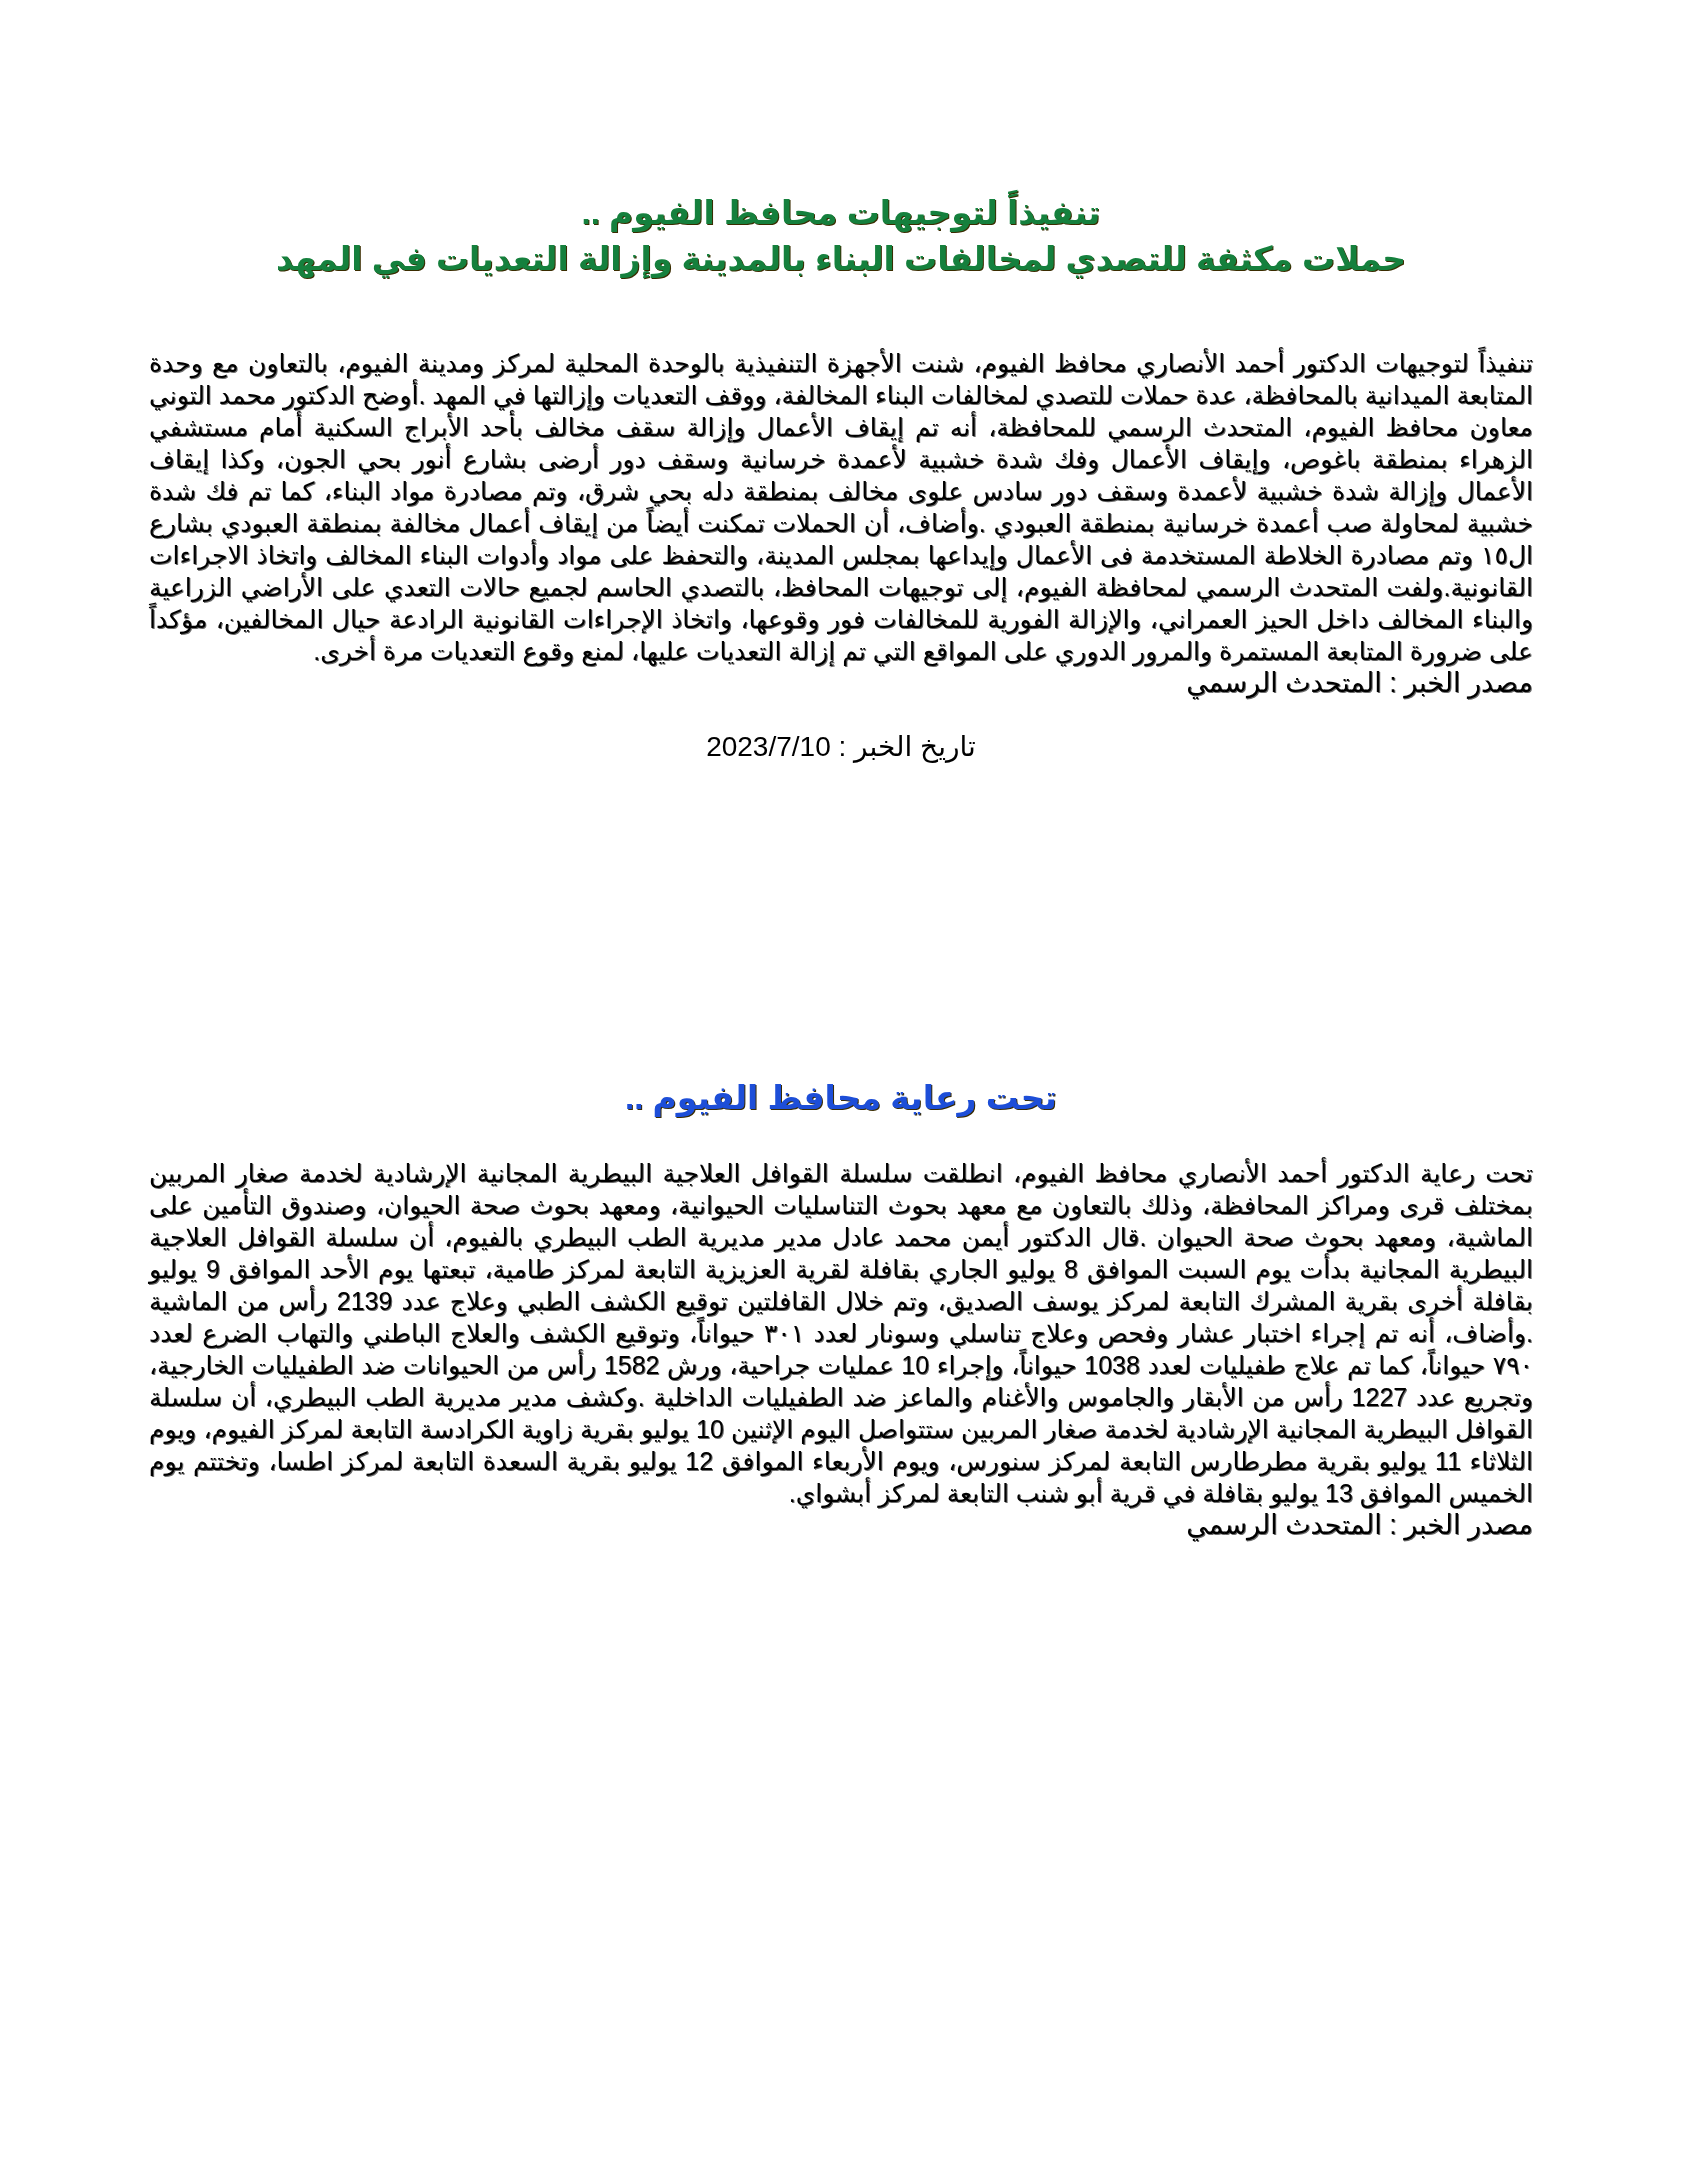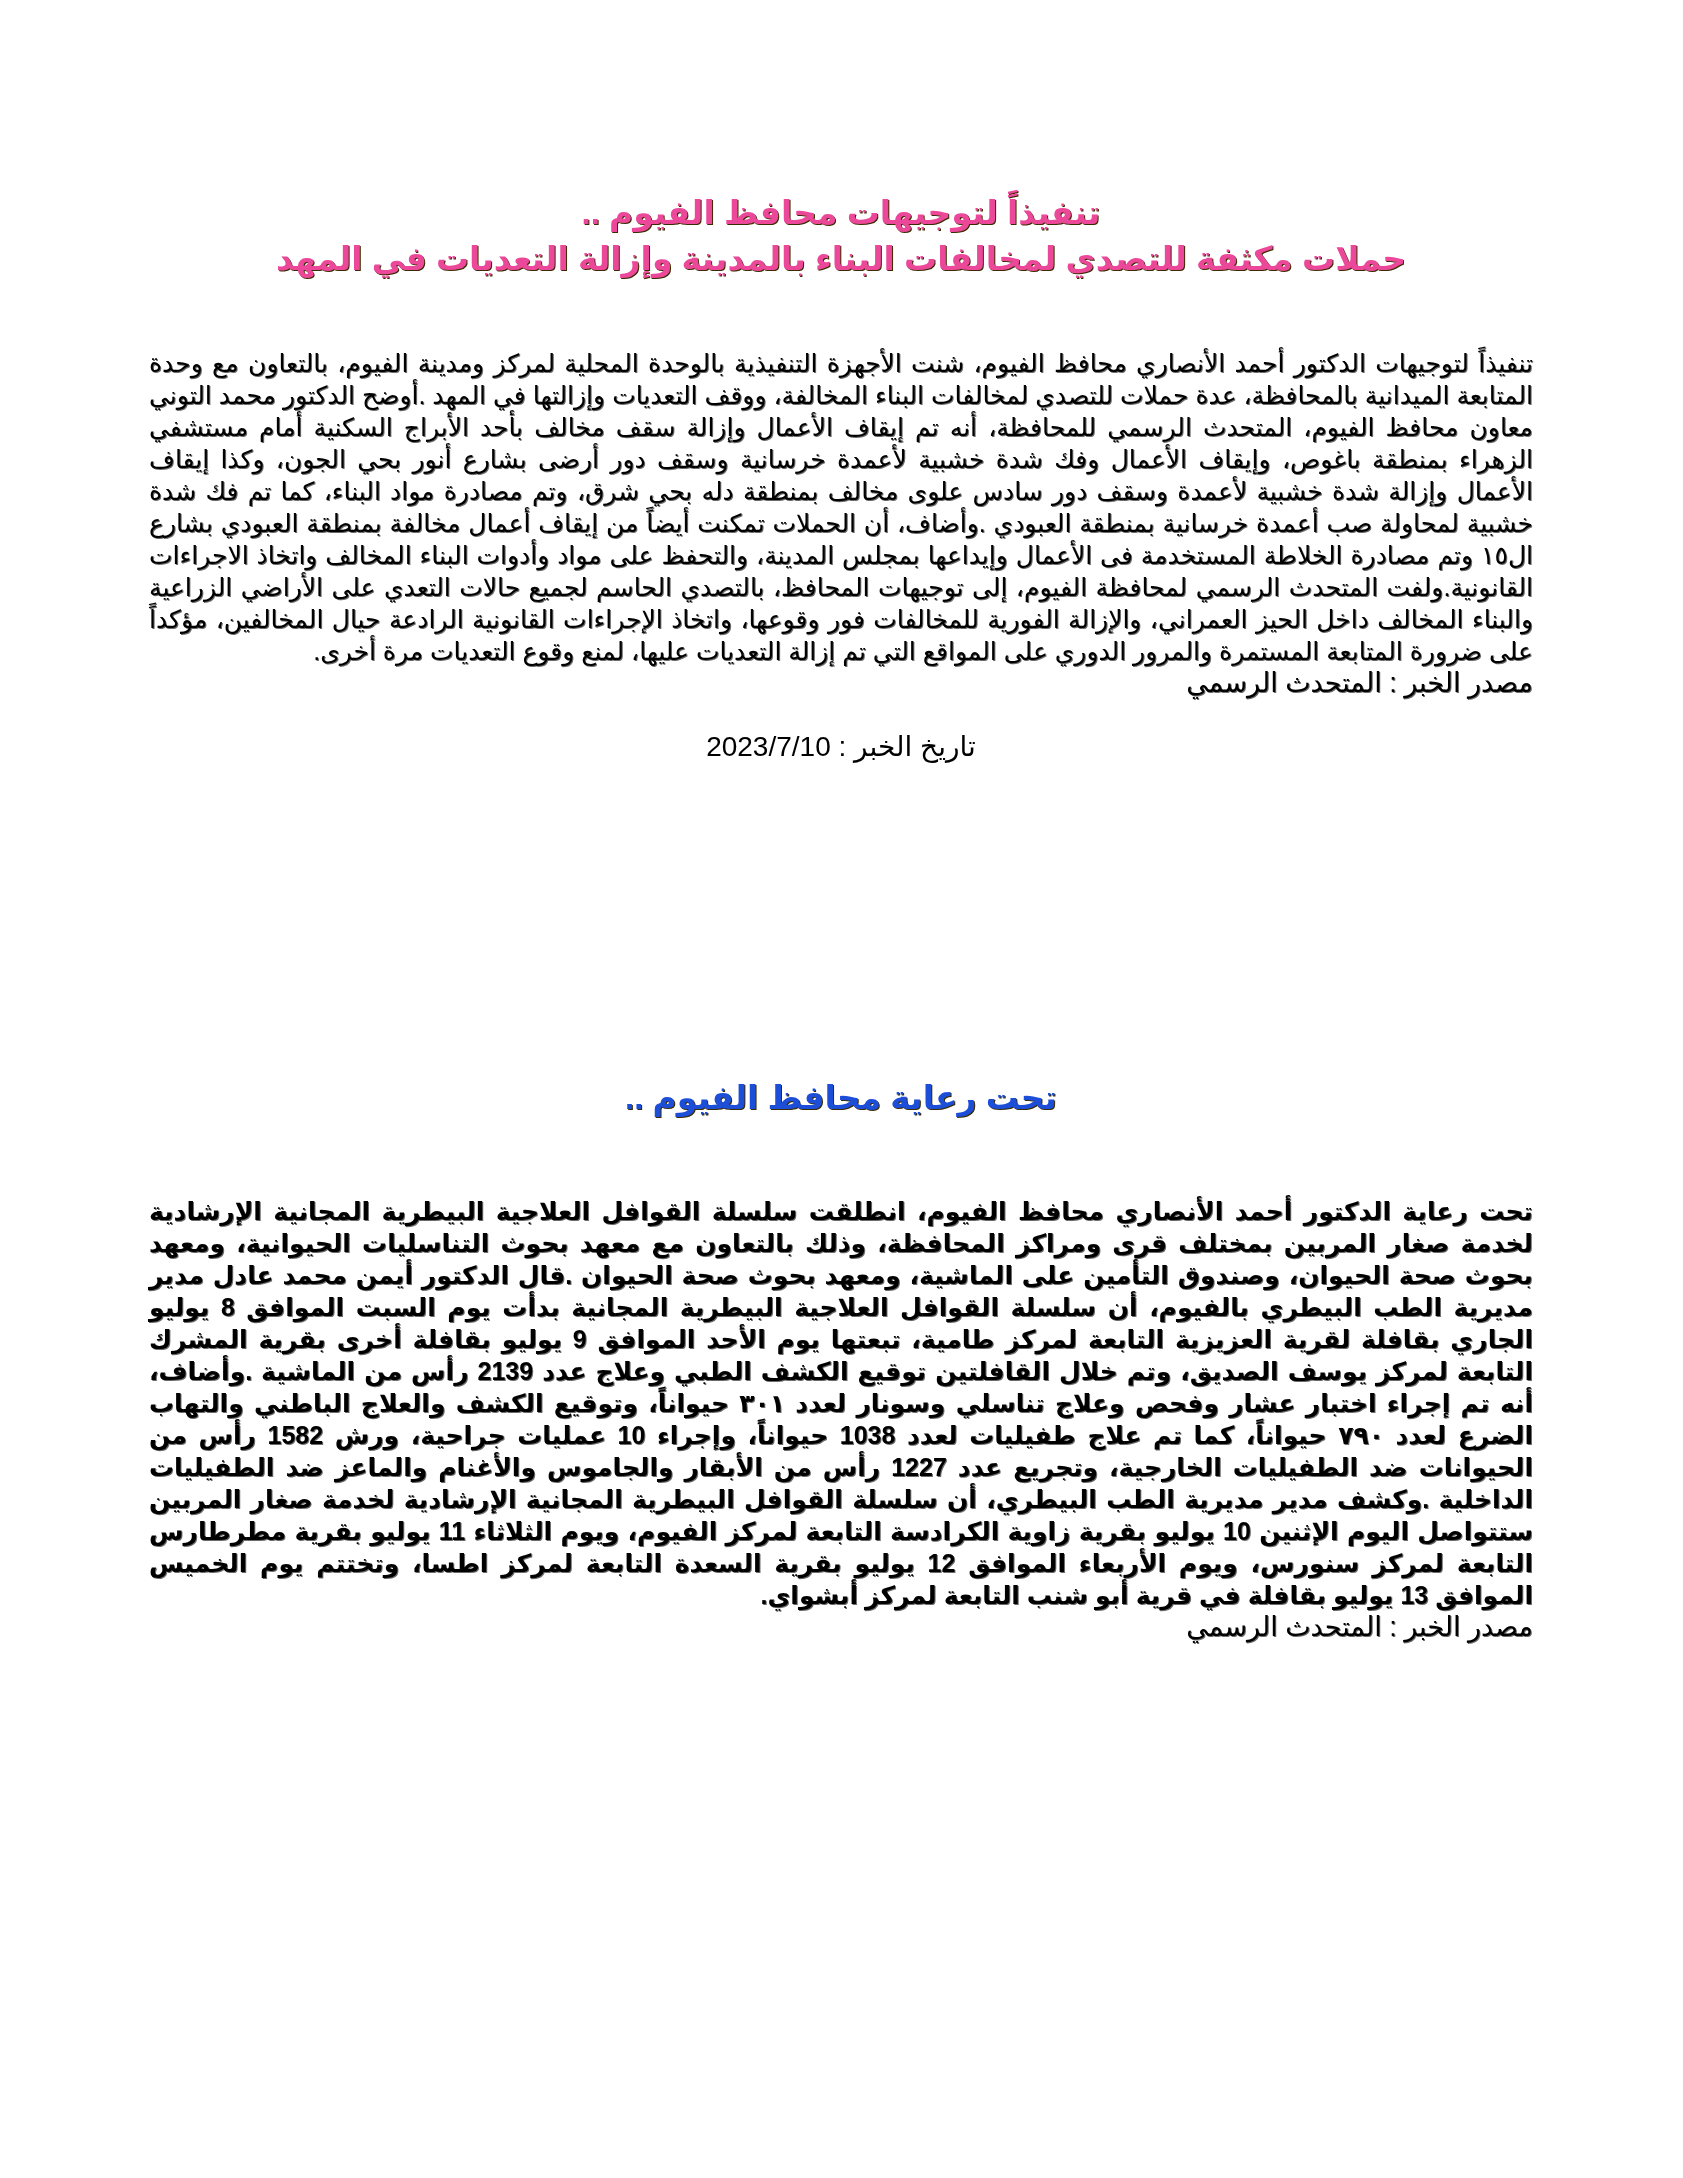--- a/index.html
+++ b/index.html
@@ -45,21 +45,21 @@
 
     .body-text {
       margin: 0;
       font-size: 25px;
       line-height: 32px;
       text-align: justify;
       text-align-last: right;
       text-shadow: 1px 1px 0 #6b6b6b;
     }
     .article-1 .body-text { margin-top: 65px; }
-    .article-2 .body-text { margin-top: 74px; font-weight: bold; }
+    .article-2 .body-text { margin-top: 36px; }
 
     .meta-line {
       margin: 0;
       font-size: 27px;
       line-height: 32px;
       text-align: right;
       text-shadow: 1px 1px 0 #6b6b6b;
     }
     .date-line {
       margin: 30px 0 0 0;
@@ -69,21 +69,21 @@
       text-shadow: none;
     }
     .date-line .date-value { direction: ltr; unicode-bidi: embed; }
   </style>
 </head>
 <body>
 
 <div class="page">
 
   <article class="article article-1">
-    <h1 class="headline" style="color: #ec4899;">
+    <h1 class="headline" style="color: #15803d;">
       <span>تنفيذاً لتوجيهات محافظ الفيوم ..</span>
       <span>حملات مكثفة للتصدي لمخالفات البناء بالمدينة وإزالة التعديات في المهد</span>
     </h1>
     <p class="body-text">تنفيذاً لتوجيهات الدكتور أحمد الأنصاري محافظ الفيوم، شنت الأجهزة التنفيذية بالوحدة المحلية لمركز ومدينة الفيوم، بالتعاون مع وحدة المتابعة الميدانية بالمحافظة، عدة حملات للتصدي لمخالفات البناء المخالفة، ووقف التعديات وإزالتها في المهد .أوضح الدكتور محمد التوني معاون محافظ الفيوم، المتحدث الرسمي للمحافظة، أنه تم إيقاف الأعمال وإزالة سقف مخالف بأحد الأبراج السكنية أمام مستشفي الزهراء بمنطقة باغوص، وإيقاف الأعمال وفك شدة خشبية لأعمدة خرسانية وسقف دور أرضى بشارع أنور بحي الجون، وكذا إيقاف الأعمال وإزالة شدة خشبية لأعمدة وسقف دور سادس علوى مخالف بمنطقة دله بحي شرق، وتم مصادرة مواد البناء، كما تم فك شدة خشبية لمحاولة صب أعمدة خرسانية بمنطقة العبودي .وأضاف، أن الحملات تمكنت أيضاً من إيقاف أعمال مخالفة بمنطقة العبودي بشارع ال١٥ وتم مصادرة الخلاطة المستخدمة فى الأعمال وإيداعها بمجلس المدينة، والتحفظ على مواد وأدوات البناء المخالف واتخاذ الاجراءات القانونية.ولفت المتحدث الرسمي لمحافظة الفيوم، إلى توجيهات المحافظ، بالتصدي الحاسم لجميع حالات التعدي على الأراضي الزراعية والبناء المخالف داخل الحيز العمراني، والإزالة الفورية للمخالفات فور وقوعها، واتخاذ الإجراءات القانونية الرادعة حيال المخالفين، مؤكداً على ضرورة المتابعة المستمرة والمرور الدوري على المواقع التي تم إزالة التعديات عليها، لمنع وقوع التعديات مرة أخرى.</p>
     <p class="meta-line">مصدر الخبر : المتحدث الرسمي</p>
     <p class="date-line"><span>تاريخ الخبر : </span><span class="date-value">2023/7/10</span></p>
   </article>
 
   <article class="article article-2">
     <h1 class="headline" style="color: #1d4ed8;">

